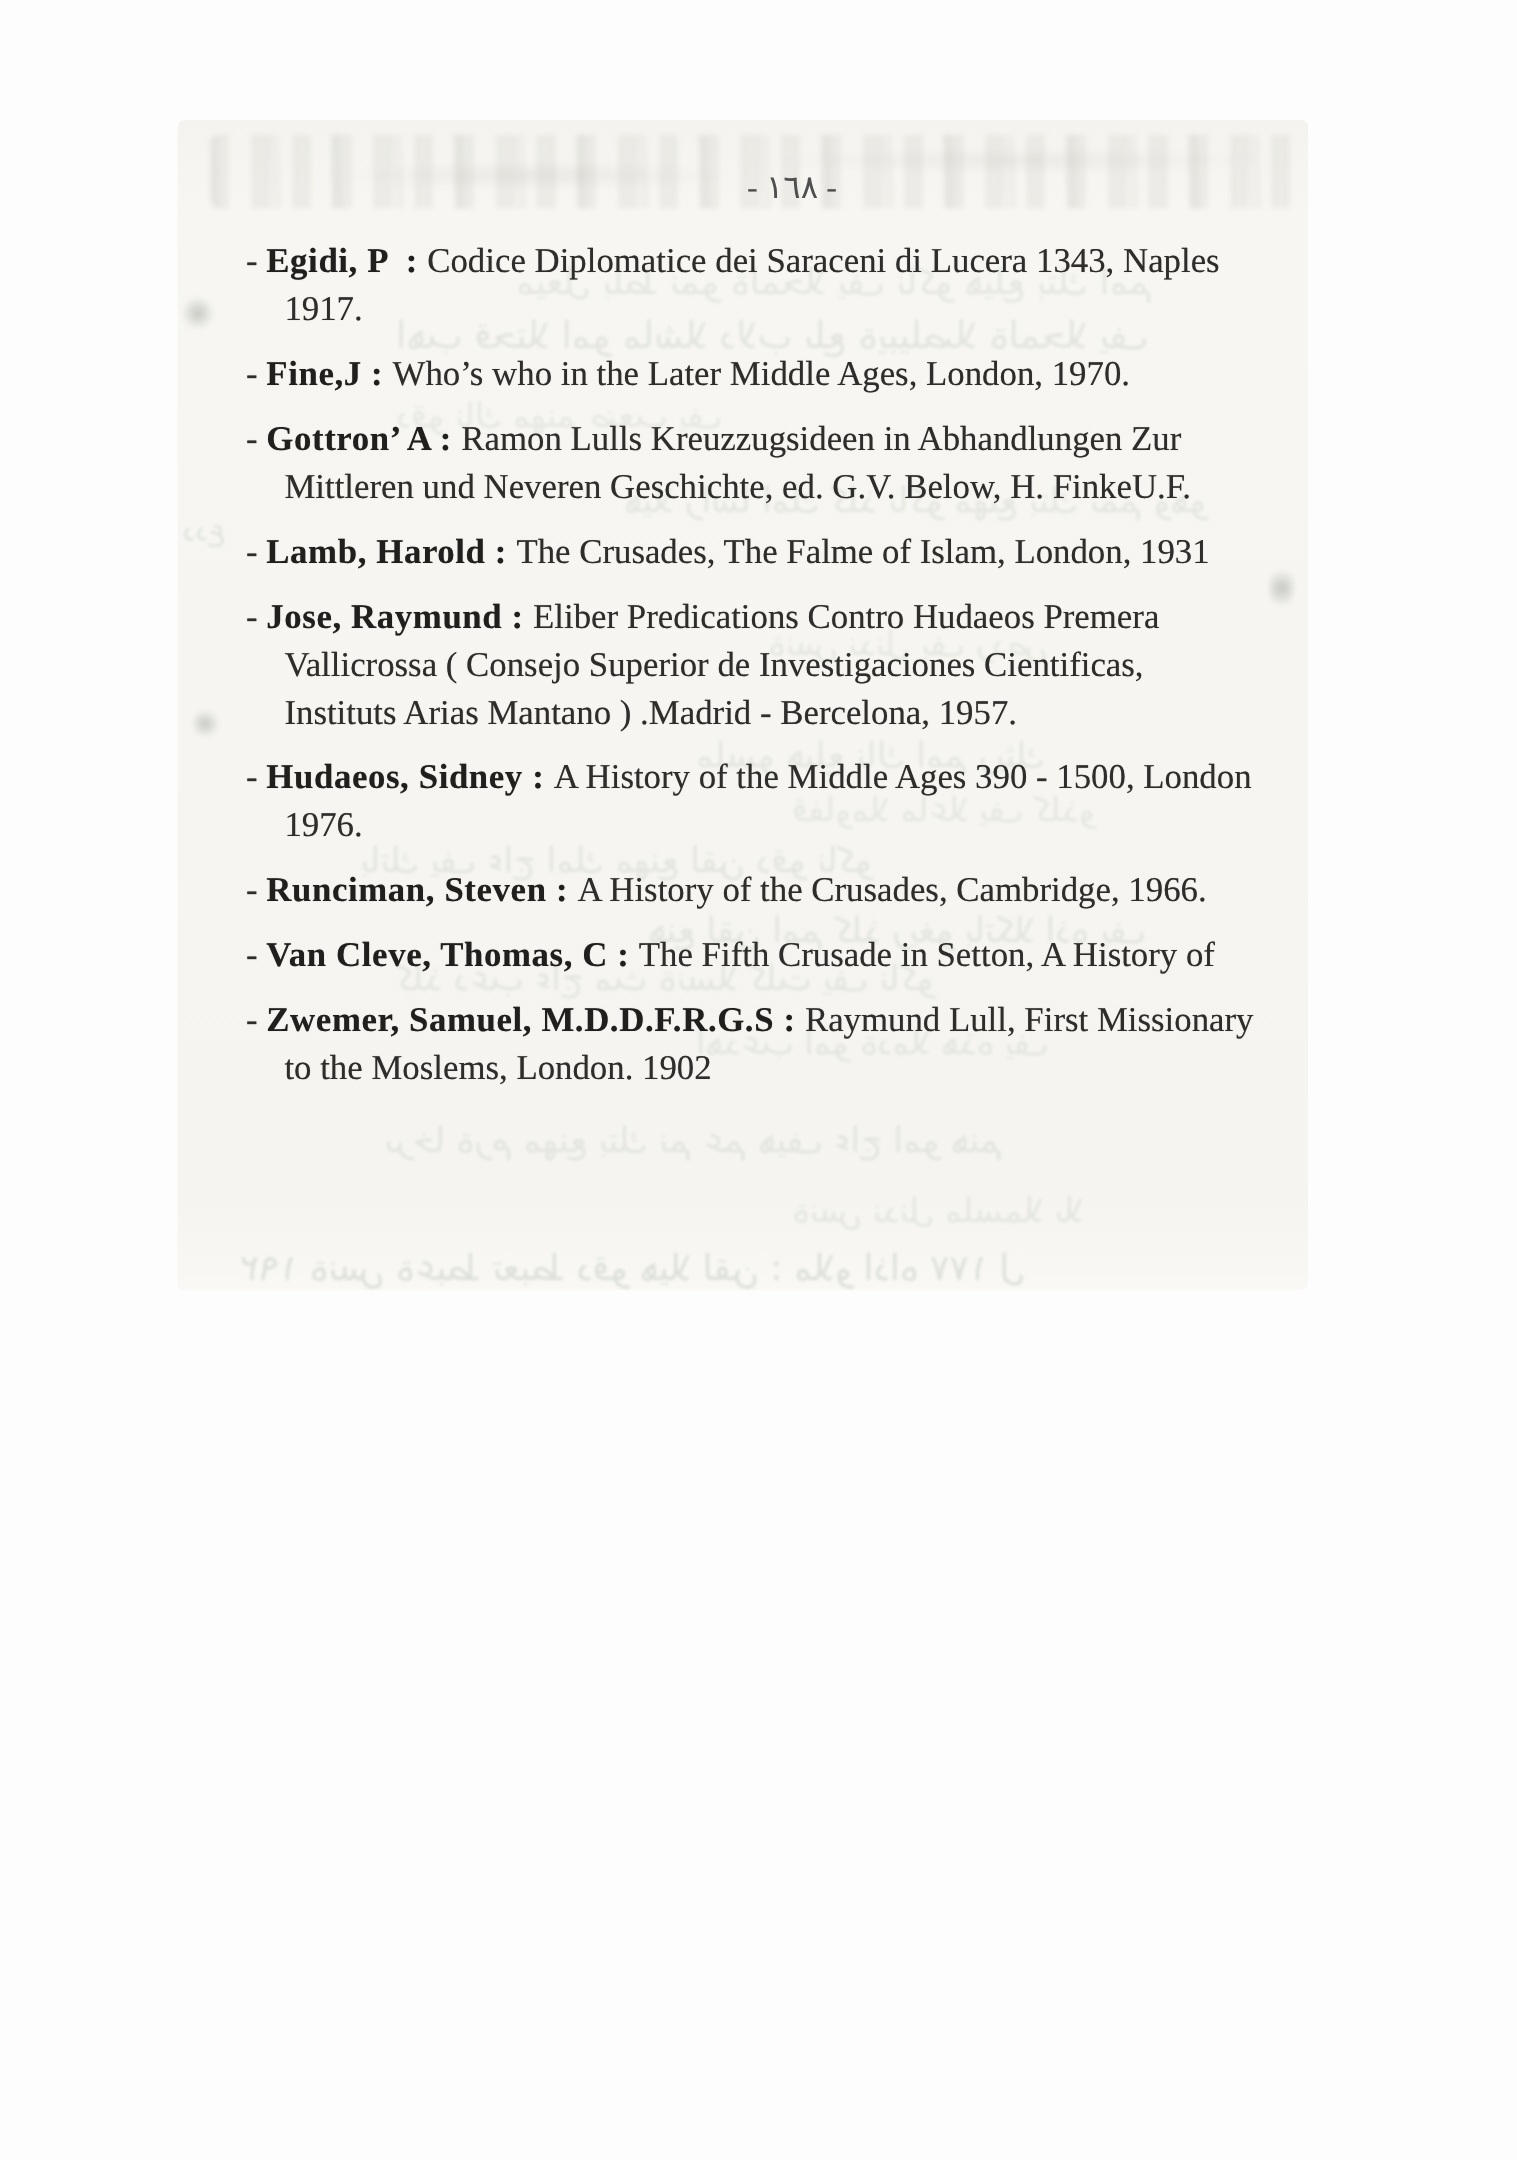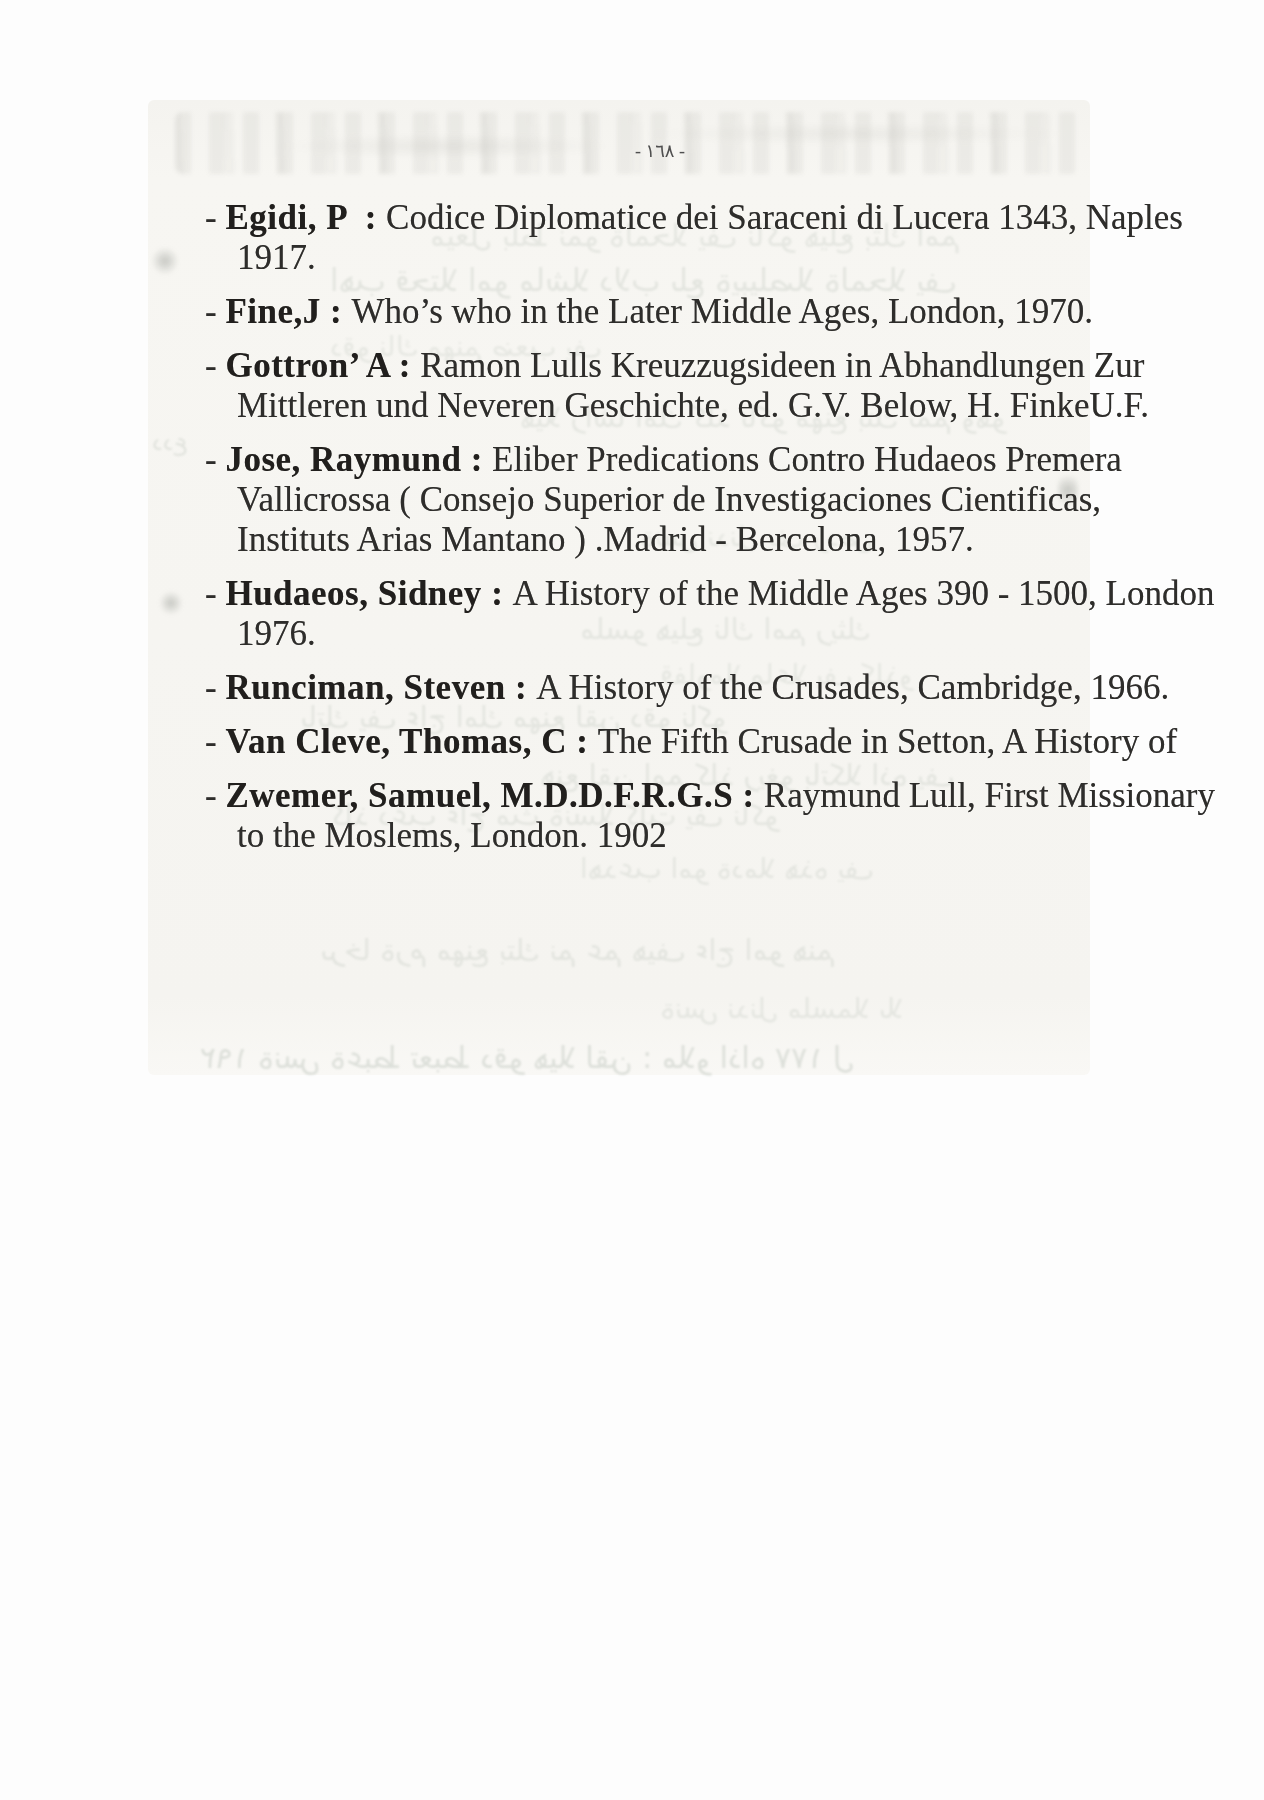--- a/index.html
+++ b/index.html
@@ -46,33 +46,33 @@
     filter: blur(2px);
     background: radial-gradient(circle, rgba(110,115,108,0.35), rgba(0,0,0,0) 70%);
   }
   
   .page-number {
     position: absolute;
     top: 140px;
     left: 560px;
     width: 200px;
     text-align: center;
-    font-size: 18px;
+    font-size: 27px;
     letter-spacing: 4px;
     color: #4f4f4f;
     white-space: pre;
     filter: blur(0.3px);
   }
   
   .entries {
     position: absolute;
     left: 205px;
     top: 198px;
     width: 890px;
-    font-size: 35px;
+    font-size: 29px;
     line-height: 40px;
     color: #2e2d2b;
     filter: blur(0.25px);
     text-shadow: 0 0 0.6px rgba(45,45,42,0.55);
   }
   .entry { margin-bottom: 14px; }
   .entry-line { white-space: pre; }
   .entry-line.cont { padding-left: 32px; }
   .entry .author {
     font-weight: 700;
@@ -126,20 +126,23 @@
       <div class="entry-line cont">1917.</div>
     </div>
     <div class="entry">
       <div class="entry-line"><span>- </span><span class="author">Fine,J</span><span class="author"> : </span><span>Who’s who in the Later Middle Ages, London, 1970.</span></div>
     </div>
     <div class="entry">
       <div class="entry-line"><span>- </span><span class="author">Gottron’ A</span><span class="author"> : </span><span>Ramon Lulls Kreuzzugsideen in Abhandlungen Zur</span></div>
       <div class="entry-line cont">Mittleren und Neveren Geschichte, ed. G.V. Below, H. FinkeU.F.</div>
     </div>
     <div class="entry">
+      <div class="entry-line"><span>- </span><span class="author">Lamb, Harold</span><span class="author"> : </span><span>The Crusades, The Falme of Islam, London, 1931</span></div>
+    </div>
+    <div class="entry">
       <div class="entry-line"><span>- </span><span class="author">Jose, Raymund</span><span class="author"> : </span><span>Eliber Predications Contro Hudaeos Premera</span></div>
       <div class="entry-line cont">Vallicrossa ( Consejo Superior de Investigaciones Cientificas,</div>
       <div class="entry-line cont">Instituts Arias Mantano ) .Madrid - Bercelona, 1957.</div>
     </div>
     <div class="entry">
       <div class="entry-line"><span>- </span><span class="author">Hudaeos, Sidney</span><span class="author"> : </span><span>A History of the Middle Ages 390 - 1500, London</span></div>
       <div class="entry-line cont">1976.</div>
     </div>
     <div class="entry">
       <div class="entry-line"><span>- </span><span class="author">Runciman, Steven</span><span class="author"> : </span><span>A History of the Crusades, Cambridge, 1966.</span></div>

